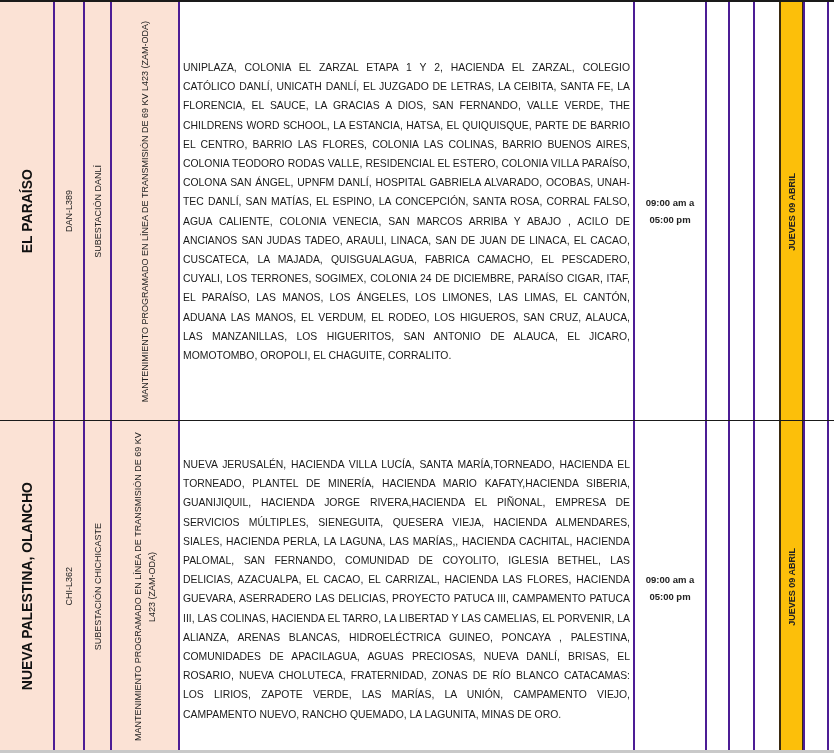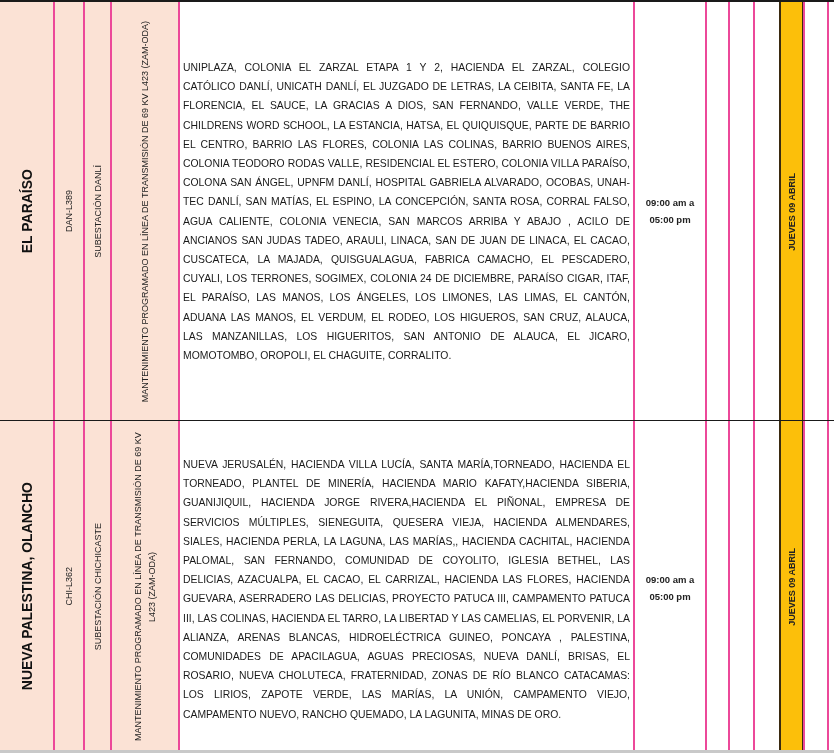--- a/index.html
+++ b/index.html
@@ -9,21 +9,21 @@
       font-family: "Liberation Sans", sans-serif;
       position: relative;
     }
     .sheet { position: absolute; left: 0; top: 0; width: 834px; height: 753px; }
     .row { position: absolute; left: 0; width: 834px; }
     .row-1 { top: 2px; height: 419px; }
     .row-2 { top: 421px; height: 331px; }
     .cell {
       position: absolute; top: 0; bottom: 0;
       box-sizing: border-box;
-      border-left: 2px solid #ec4899;
+      border-left: 2px solid #4c1d95;
       overflow: hidden;
     }
     .pink { background: #fbe2d5; }
     .orange { background: #fcbf0a; border-left: 2px solid #3a2a10; border-right: 1px solid #3a2a10; }
     .white { background: #ffffff; }
     .c-dept { left: -2px; width: 55px; }
     .c-code { left: 53px; width: 30px; }
     .c-sub  { left: 83px; width: 27px; }
     .c-work { left: 110px; width: 68px; }
     .c-zone { left: 178px; width: 455px; }

